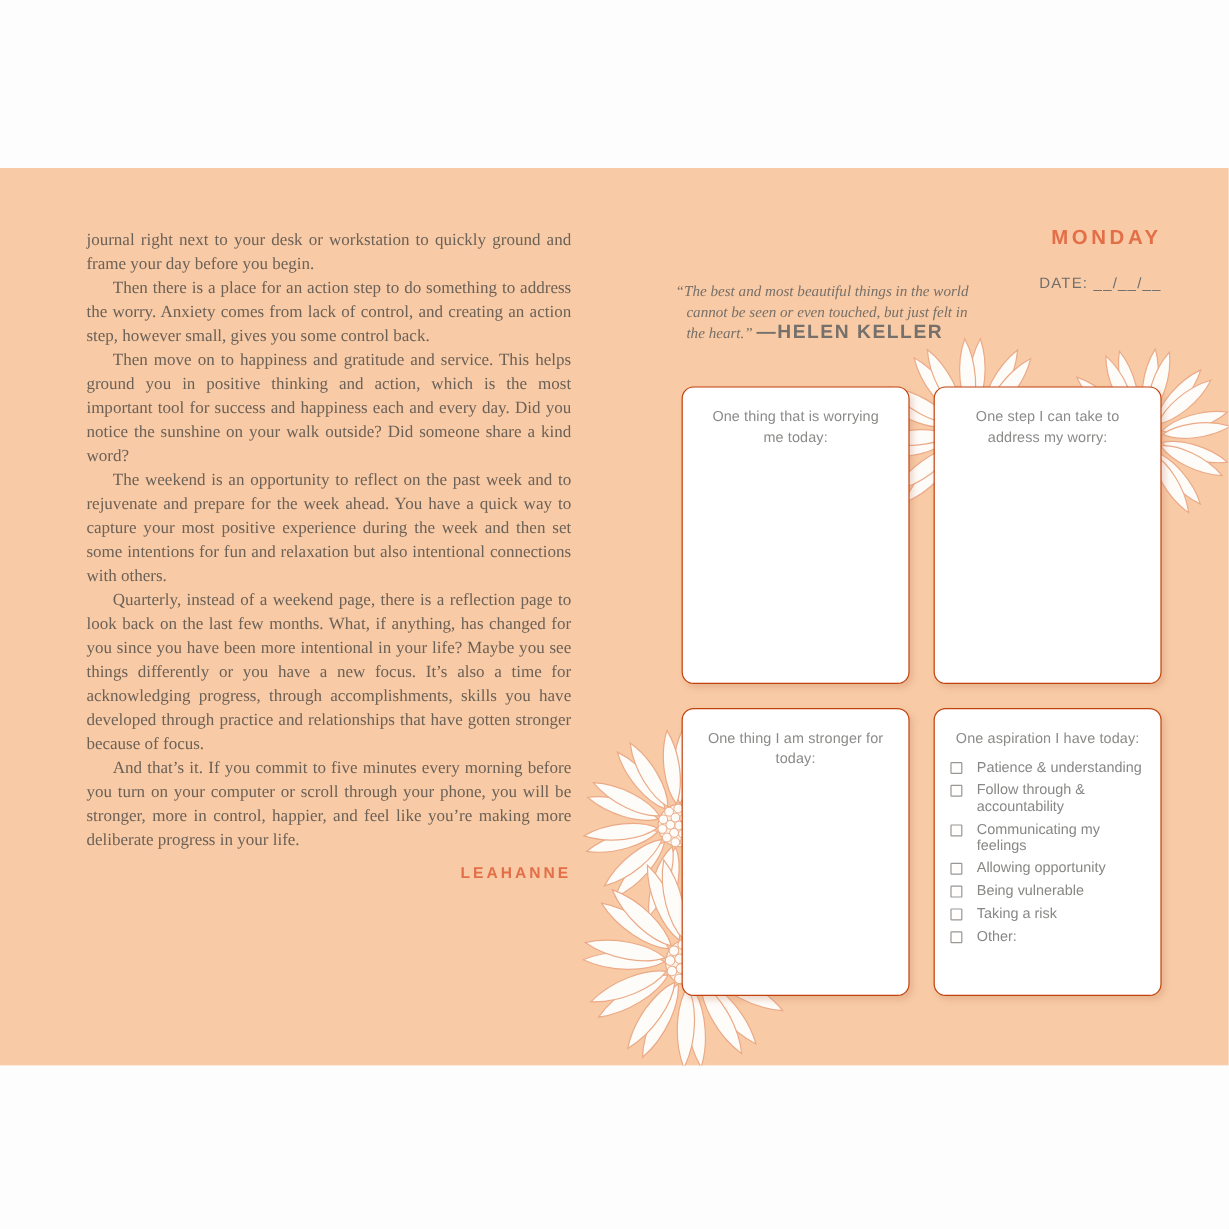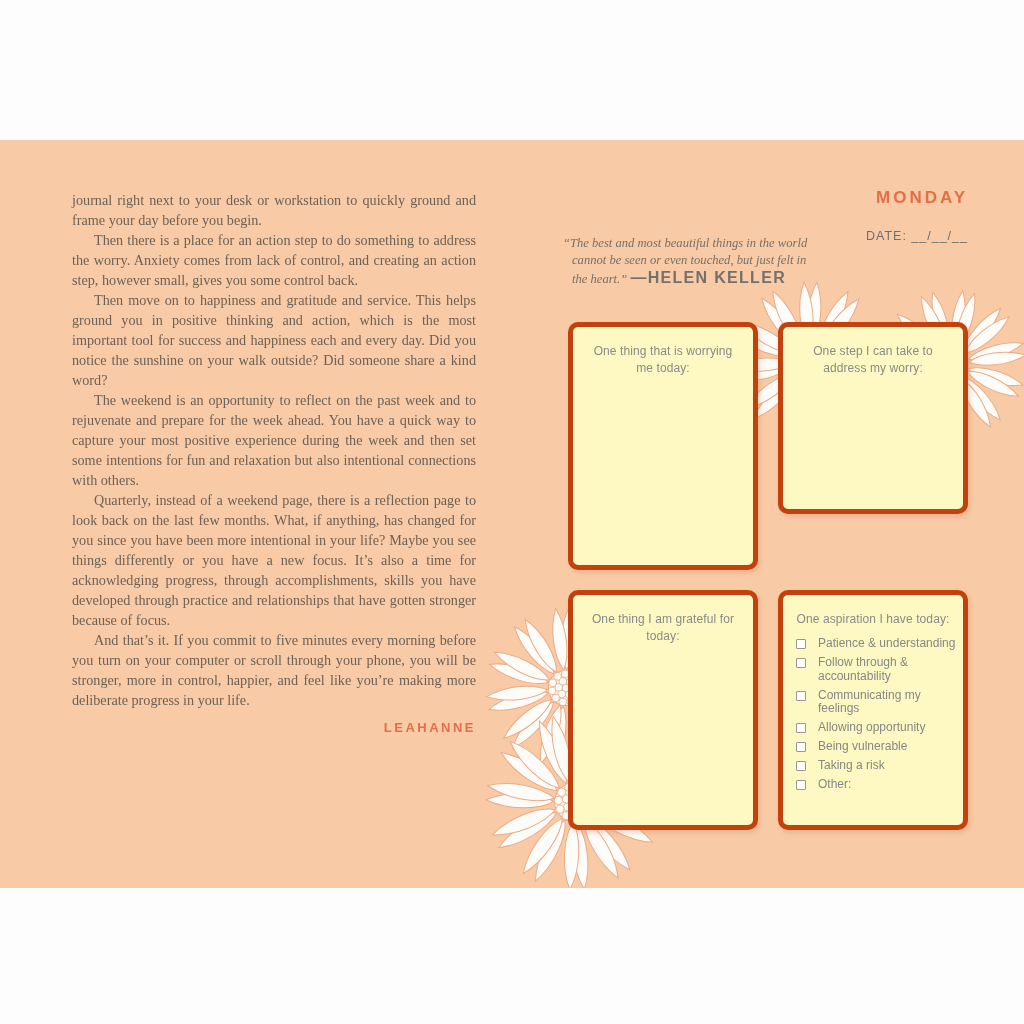--- a/index.html
+++ b/index.html
@@ -51,33 +51,33 @@
   }
   .quote-attr {
     font-family:"Liberation Sans", sans-serif;
     font-style:normal; font-weight:bold;
     font-size:16px; letter-spacing:1.3px; color:#75706B;
   }
 
   .flowers { position:absolute; left:0; top:0; width:1024px; height:748px; z-index:1; pointer-events:none; }
 
   .jbox {
-    position:absolute; width:190px; background:#fef9c3;
-    border:5px solid #c2410c; border-radius:10px;
+    position:absolute; width:190px; background:#ffffff;
+    border:1px solid #c2410c; border-radius:10px;
     box-shadow:2px 3px 5px rgba(195,128,92,0.30);
     z-index:2;
     font-family:"Liberation Sans", sans-serif;
     color:#8A8A88;
   }
   .jbox .box-label {
     padding:16px 8px 0; text-align:center;
     font-size:12px; line-height:17px; letter-spacing:0.1px;
   }
   #box-worry   { left:568px; top:182px; height:248px; }
-  #box-action  { left:778px; top:182px; height:192px; }
+  #box-action  { left:778px; top:182px; height:248px; }
   #box-worry .box-label, #box-action .box-label { padding-left:20px; padding-right:20px; }
   #box-grateful{ left:568px; top:450px; height:240px; }
   #box-aspire  { left:778px; top:450px; height:240px; }
 
   .check-list { padding:9px 6px 0 13px; }
   .check-item { display:flex; align-items:flex-start; margin-bottom:5.5px; }
   .cbx {
     flex:0 0 auto; width:10px; height:10px; margin-top:2px;
     border:1.4px solid #979795; border-radius:1px; background:#FFFEFD;
   }
@@ -283,21 +283,21 @@
 
     <div class="jbox" id="box-worry">
       <div class="box-label">One thing that is worrying me today:</div>
     </div>
 
     <div class="jbox" id="box-action">
       <div class="box-label">One step I can take to address my worry:</div>
     </div>
 
     <div class="jbox" id="box-grateful">
-      <div class="box-label">One thing I am grateful for today:</div>
+      <div class="box-label">One thing I am stronger for today:</div>
     </div>
 
     <div class="jbox" id="box-aspire">
       <div class="box-label">One aspiration I have today:</div>
       <div class="check-list">
         <div class="check-item">
           <span class="cbx"></span>
           <span class="check-label">Patience &amp; understanding</span>
         </div>
         <div class="check-item">

